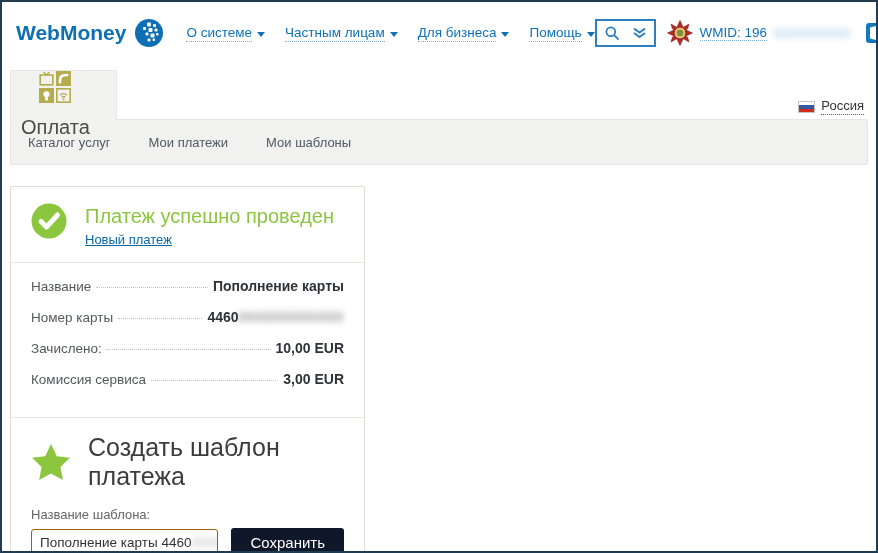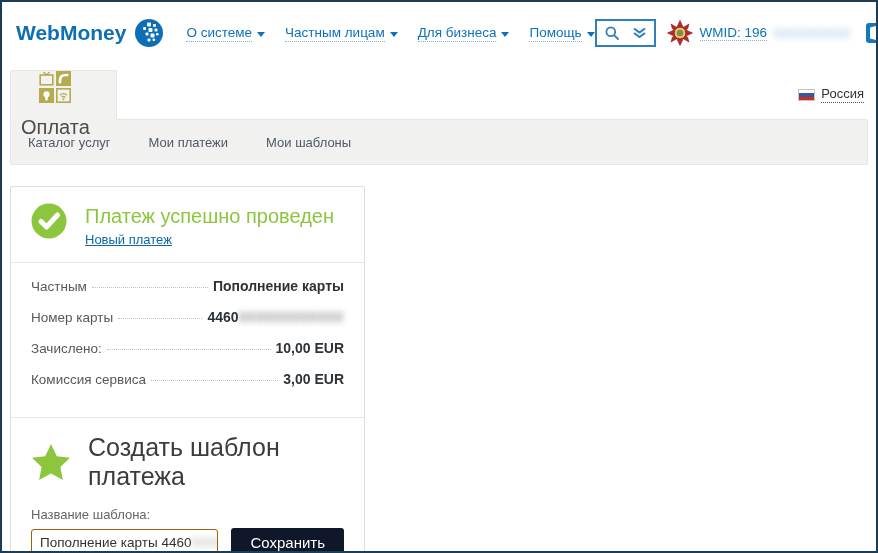--- a/index.html
+++ b/index.html
@@ -27,21 +27,21 @@
   .wmid-masked { color:#5b9bd0; font-size:13.5px; letter-spacing:1px; }
   .exit { margin-left:8px; cursor:pointer; display:flex; }
 
   
   .tabstrip { height:55px; background:#fff; display:flex; align-items:flex-end; padding-left:8px; position:relative; }
   .tab { background:#f2f2f0; border:1px solid #e6e6e3; border-bottom:none; border-radius:2px 2px 0 0;
          height:50px; display:flex; align-items:center; gap:13px; padding:0 26px 0 10px;
          position:relative; z-index:2; margin-bottom:-1px; cursor:pointer;flex-direction:column; }
   .tab-title { font-size:20px; color:#4c4c4c; }
   .icon-grid { display:grid; grid-template-columns:15px 15px; grid-auto-rows:15px; gap:2px; }
-  .country { position:absolute; right:12px; bottom:16px; display:flex; align-items:center; gap:6px;
+  .country { position:absolute; right:12px; bottom:4px; display:flex; align-items:center; gap:6px;
              font-size:13px; color:#333; cursor:pointer; }
   .country .lbl { border-bottom:1px dotted #555; padding-bottom:1px; }
 
   
   .subnav { margin:0 8px; background:#f1f1ef; border:1px solid #e6e6e3; border-radius:2px; height:46px;
             display:flex; align-items:center; gap:38px; padding-left:17px; position:relative; z-index:1; }
   .subnav-item { font-size:13px; color:#4f5a66; cursor:pointer; white-space:nowrap; }
 
   
   .content { padding:21px 0 0 8px; }
@@ -220,21 +220,21 @@
           </svg>
         </span>
         <div class="status-texts">
           <div class="status-title">Платеж успешно проведен</div>
           <span class="new-payment">Новый платеж</span>
         </div>
       </div>
 
       <div class="sec-details">
         <div class="drow">
-          <span class="dlabel">Частным</span>
+          <span class="dlabel">Название</span>
           <span class="dleader"></span>
           <span class="dvalue">Пополнение карты</span>
         </div>
         <div class="drow">
           <span class="dlabel">Номер карты</span>
           <span class="dleader"></span>
           <span class="dvalue">
             <span>4460</span><span class="card-masked blurred">000000000000</span>
           </span>
         </div>

